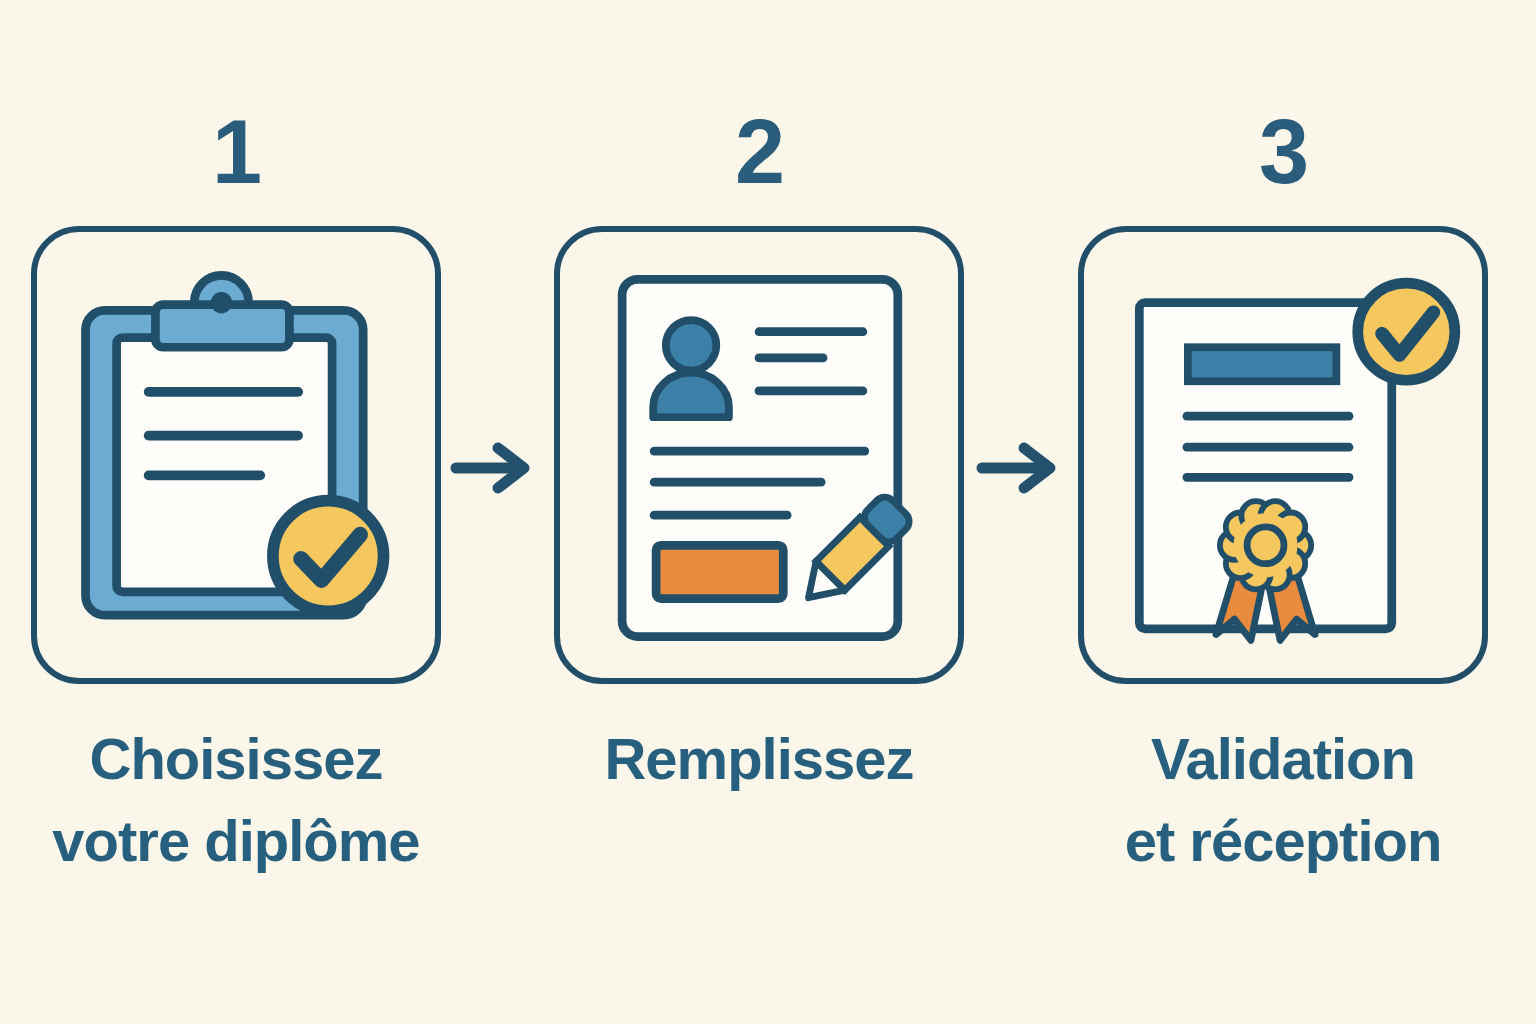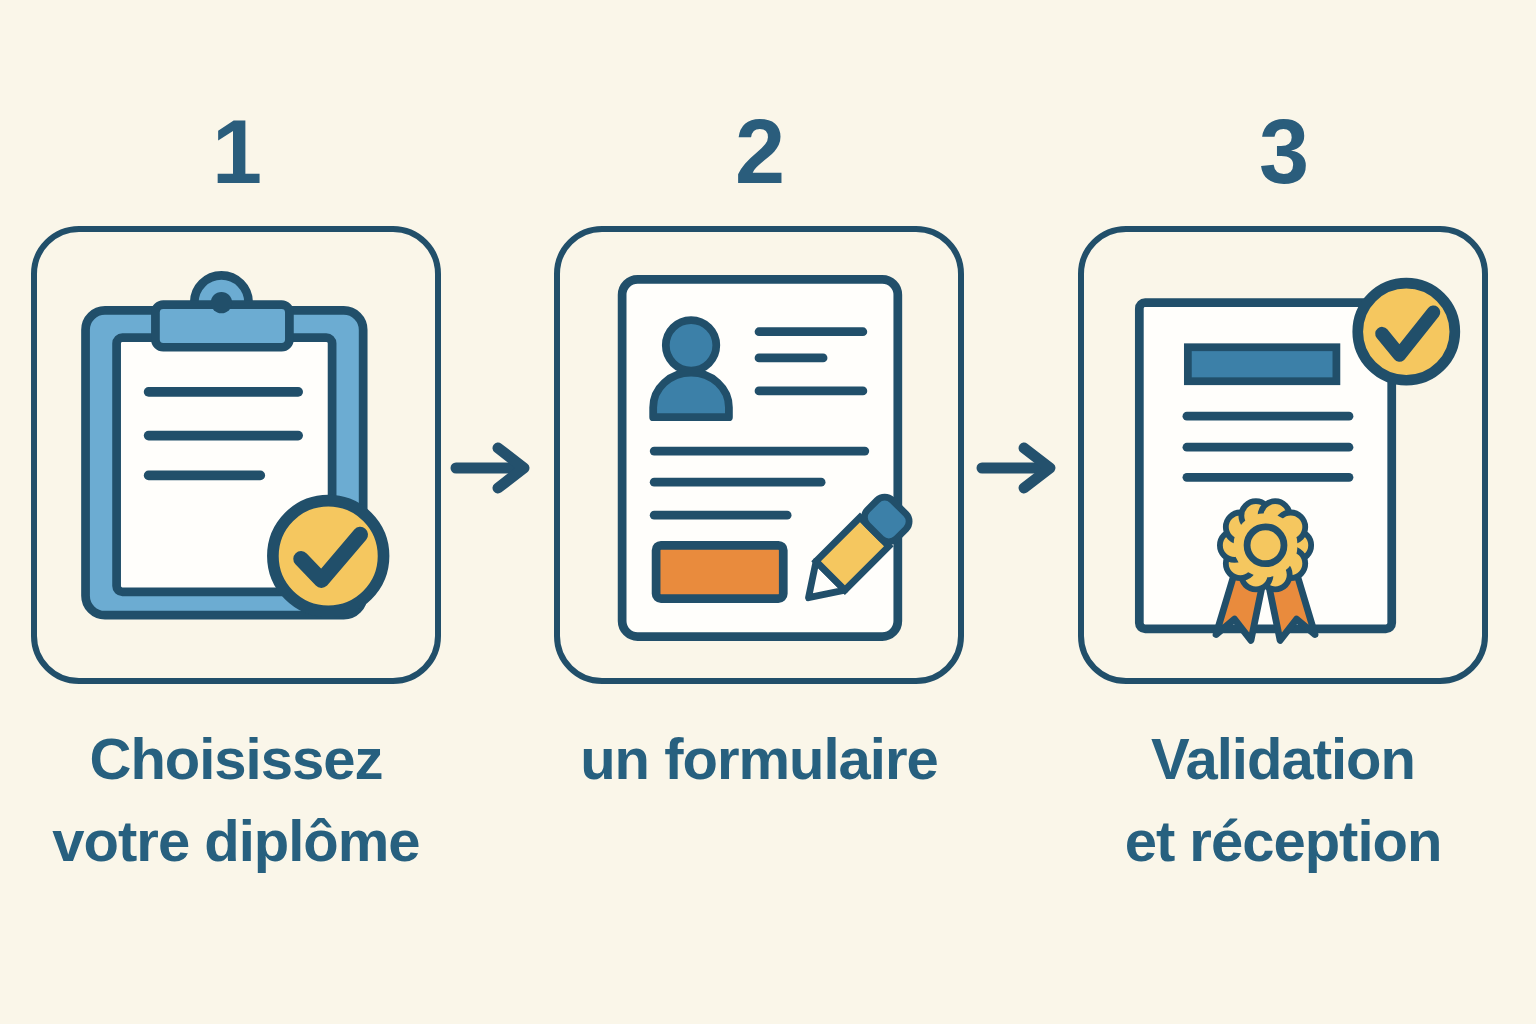--- a/index.html
+++ b/index.html
@@ -109,21 +109,21 @@
         <rect x="99" y="322" width="131" height="55" rx="5" fill="#e98b3d" stroke="#214f6a" stroke-width="9"></rect>
 
         <g transform="translate(256,376) rotate(-45)">
           <path d="M 0 0 L 32 -21 L 32 21 Z" fill="#fffefb" stroke="#214f6a" stroke-width="7" stroke-linejoin="round"></path>
           <rect x="32" y="-21" width="64" height="42" fill="#f5c75f" stroke="#214f6a" stroke-width="7"></rect>
           <rect x="96" y="-21" width="36" height="42" rx="11" fill="#3c80a8" stroke="#214f6a" stroke-width="7"></rect>
         </g>
       </svg>
     </div>
     <div class="step-label">
-      <div>un formulaire</div>
+      <div>Remplissez</div>
     </div>
   </div>
 
   <svg class="arrow" id="arrow-2" viewBox="0 0 88 58">
     <line x1="6" y1="30" x2="62" y2="30" stroke="#24516d" stroke-width="11" stroke-linecap="round"></line>
     <polyline points="48,10 74,30 48,50" fill="none" stroke="#24516d" stroke-width="11" stroke-linecap="round" stroke-linejoin="round"></polyline>
   </svg>
 
   <div class="step" id="step-3">
     <div class="step-number">3</div>

